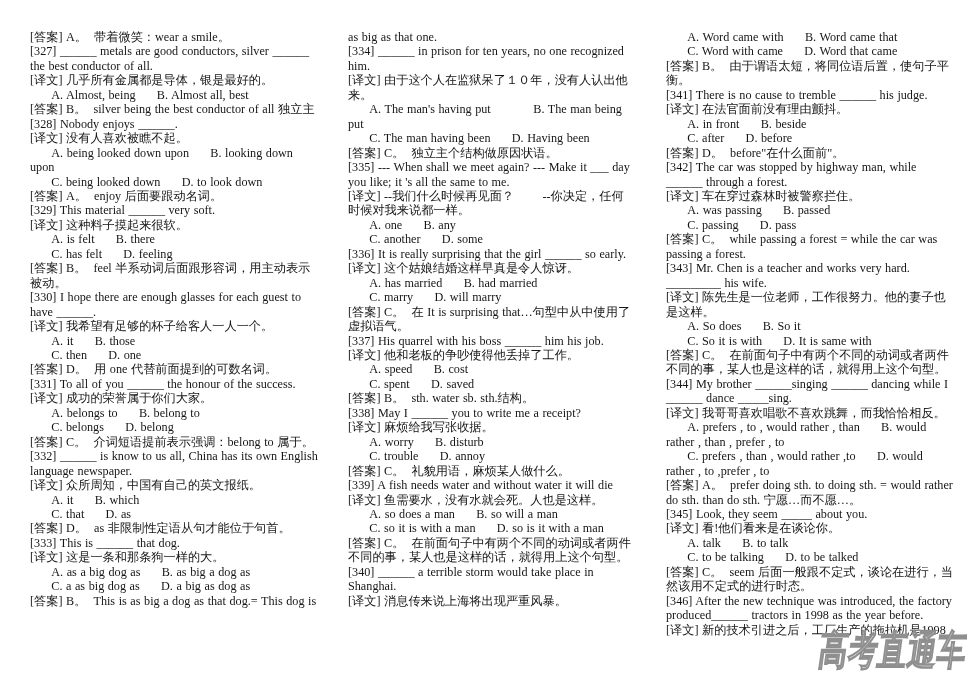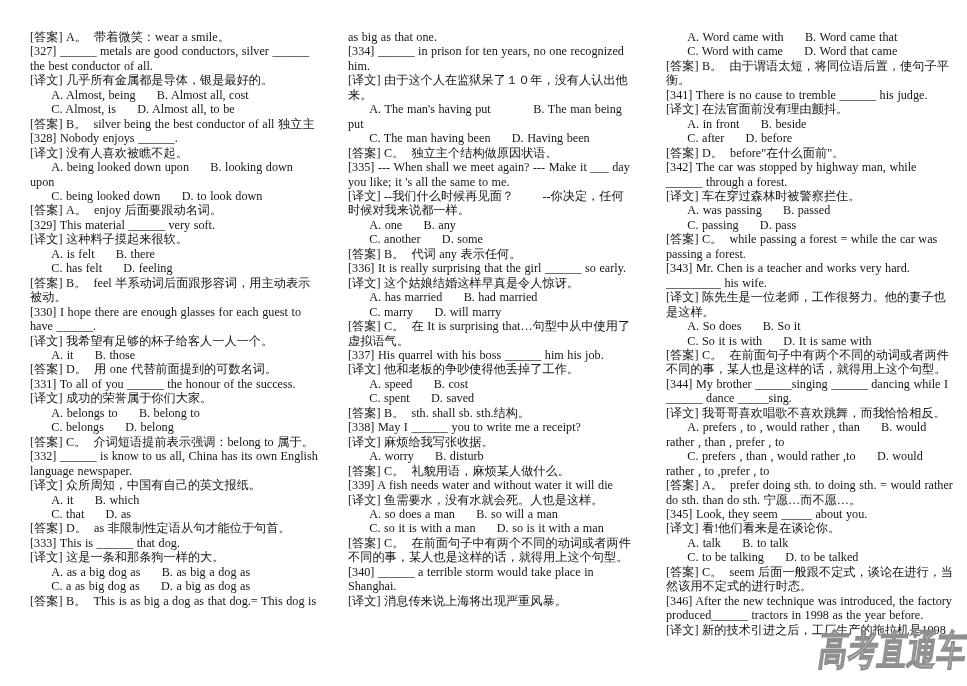--- a/index.html
+++ b/index.html
@@ -50,39 +50,39 @@
 </style>
 </head>
 <body>
 
 <div class="page">
   <div class="col" id="col-0">
       <p class="line">[答案] A。  带着微笑：wear a smile。</p>
       <p class="line">[327] ______ metals are good conductors, silver ______</p>
       <p class="line">the best conductor of all.</p>
       <p class="line">[译文] 几乎所有金属都是导体，银是最好的。</p>
-      <p class="line">      A. Almost, being      B. Almost all, cost</p>
-      <p class="line">      C. Almost, is      D. Almost all, to be</p>
+      <p class="line">      A. Almost, being      B. Almost all, best</p>
       <p class="line">[答案] B。  silver being the best conductor of all 独立主</p>
       <p class="line">[328] Nobody enjoys ______.</p>
       <p class="line">[译文] 没有人喜欢被瞧不起。</p>
       <p class="line">      A. being looked down upon      B. looking down</p>
       <p class="line">upon</p>
       <p class="line">      C. being looked down      D. to look down</p>
       <p class="line">[答案] A。  enjoy 后面要跟动名词。</p>
       <p class="line">[329] This material ______ very soft.</p>
       <p class="line">[译文] 这种料子摸起来很软。</p>
       <p class="line">      A. is felt      B. there</p>
       <p class="line">      C. has felt      D. feeling</p>
       <p class="line">[答案] B。  feel 半系动词后面跟形容词，用主动表示</p>
       <p class="line">被动。</p>
       <p class="line">[330] I hope there are enough glasses for each guest to</p>
       <p class="line">have ______.</p>
       <p class="line">[译文] 我希望有足够的杯子给客人一人一个。</p>
       <p class="line">      A. it      B. those</p>
+      <p class="line">      C. then      D. one</p>
       <p class="line">[答案] D。  用 one 代替前面提到的可数名词。</p>
       <p class="line">[331] To all of you ______ the honour of the success.</p>
       <p class="line">[译文] 成功的荣誉属于你们大家。</p>
       <p class="line">      A. belongs to      B. belong to</p>
       <p class="line">      C. belongs      D. belong</p>
       <p class="line">[答案] C。  介词短语提前表示强调：belong to 属于。</p>
       <p class="line">[332] ______ is know to us all, China has its own English</p>
       <p class="line">language newspaper.</p>
       <p class="line">[译文] 众所周知，中国有自己的英文报纸。</p>
       <p class="line">      A. it      B. which</p>
@@ -103,35 +103,35 @@
       <p class="line">      A. The man's having put            B. The man being</p>
       <p class="line">put</p>
       <p class="line">      C. The man having been      D. Having been</p>
       <p class="line">[答案] C。  独立主个结构做原因状语。</p>
       <p class="line">[335] --- When shall we meet again? --- Make it ___ day</p>
       <p class="line">you like; it 's all the same to me.</p>
       <p class="line">[译文] --我们什么时候再见面？        --你决定，任何</p>
       <p class="line">时候对我来说都一样。</p>
       <p class="line">      A. one      B. any</p>
       <p class="line">      C. another      D. some</p>
-      <p class="line">[答案] B。  代词 any 表示任何。</p>
       <p class="line">[336] It is really surprising that the girl ______ so early.</p>
       <p class="line">[译文] 这个姑娘结婚这样早真是令人惊讶。</p>
       <p class="line">      A. has married      B. had married</p>
       <p class="line">      C. marry      D. will marry</p>
       <p class="line">[答案] C。  在 It is surprising that…句型中从中使用了</p>
       <p class="line">虚拟语气。</p>
       <p class="line">[337] His quarrel with his boss ______ him his job.</p>
       <p class="line">[译文] 他和老板的争吵使得他丢掉了工作。</p>
       <p class="line">      A. speed      B. cost</p>
       <p class="line">      C. spent      D. saved</p>
-      <p class="line">[答案] B。  sth. shall sb. sth.结构。</p>
+      <p class="line">[答案] B。  sth. water sb. sth.结构。</p>
       <p class="line">[338] May I ______ you to write me a receipt?</p>
       <p class="line">[译文] 麻烦给我写张收据。</p>
       <p class="line">      A. worry      B. disturb</p>
+      <p class="line">      C. trouble      D. annoy</p>
       <p class="line">[答案] C。  礼貌用语，麻烦某人做什么。</p>
       <p class="line">[339] A fish needs water and without water it will die</p>
       <p class="line">[译文] 鱼需要水，没有水就会死。人也是这样。</p>
       <p class="line">      A. so does a man      B. so will a man</p>
       <p class="line">      C. so it is with a man      D. so is it with a man</p>
       <p class="line">[答案] C。  在前面句子中有两个不同的动词或者两件</p>
       <p class="line">不同的事，某人也是这样的话，就得用上这个句型。</p>
       <p class="line">[340] ______ a terrible storm would take place in</p>
       <p class="line">Shanghai.</p>
       <p class="line">[译文] 消息传来说上海将出现严重风暴。</p>

